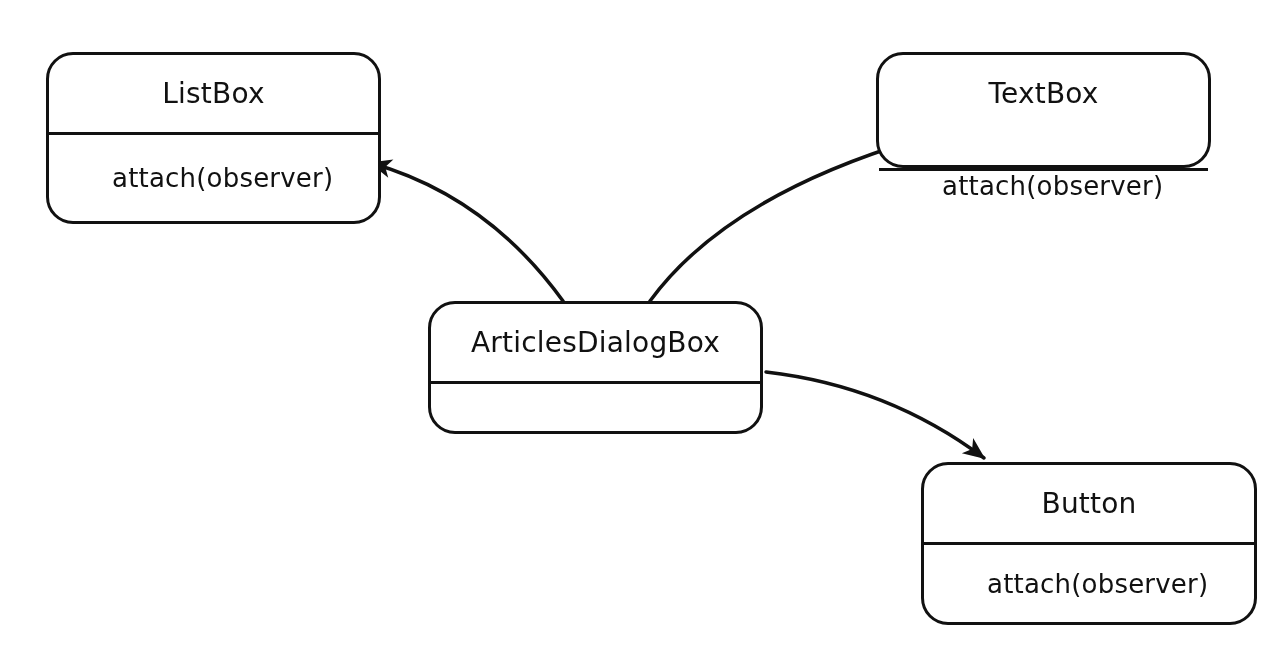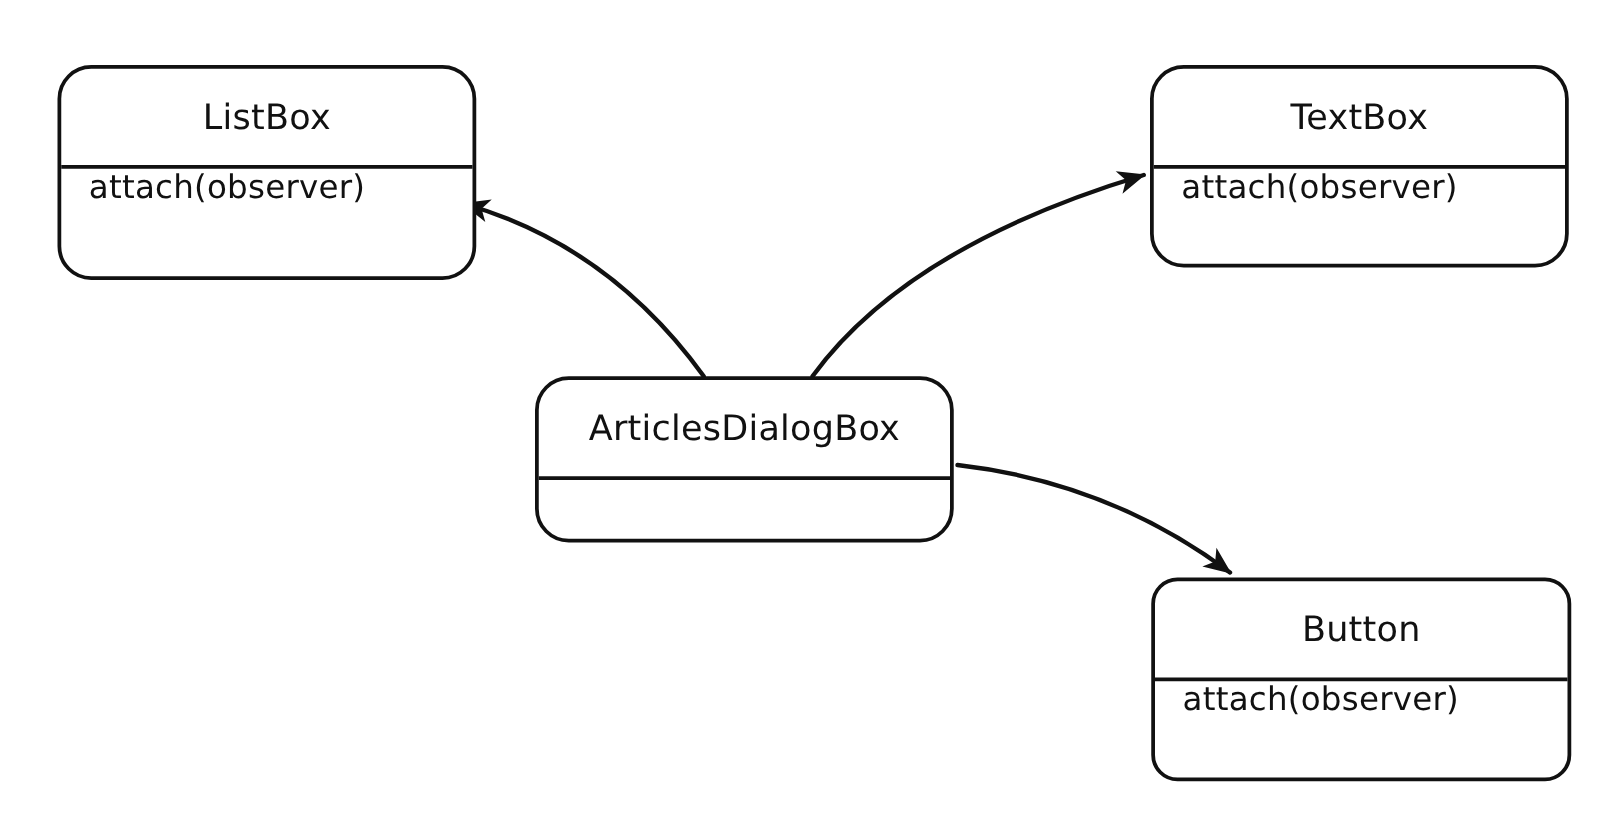--- a/index.html
+++ b/index.html
@@ -27,38 +27,40 @@
   .uml-box {
     position: absolute;
     box-sizing: border-box;
     background: #ffffff;
     border: 3.5px solid #111111;
     border-radius: 27px;
     display: flex;
     flex-direction: column;
   }
   .uml-box.listbox  { left: 30px;  top: 52px;  width: 335px; height: 172px; margin-left: 16px; }
-  .uml-box.textbox  { left: 920px; top: 52px;  width: 335px; height: 162px; }
+  .uml-box.textbox  { left: 876px; top: 52px;  width: 335px; height: 116px; gap: 36px; }
   .uml-box.dialog   { left: 428px; top: 301px; width: 335px; height: 133px; }
-  .uml-box.button   { left: 921px; top: 462px; width: 336px; height: 163px; border-radius: 21px; }
+  .uml-box.button   { left: 921px; top: 462px; width: 336px; height: 163px; }
 
   .uml-title {
     height: 77px;
     flex: 0 0 77px;
     display: flex;
     align-items: center;
     justify-content: center;
     font-size: 28px;
     font-weight: 500;
     letter-spacing: 0.2px;
   }
   .uml-body {
     flex: 1 1 auto;
     border-top: 3.5px solid #111111;
     display: flex;
+    align-items: center;
+    padding-left: 41px;
   }
   .uml-method {
     padding-left: 22px;
     font-size: 26px;
     font-weight: 500;
     letter-spacing: 0.2px;
   }
 </style>
 </head>
 <body>

